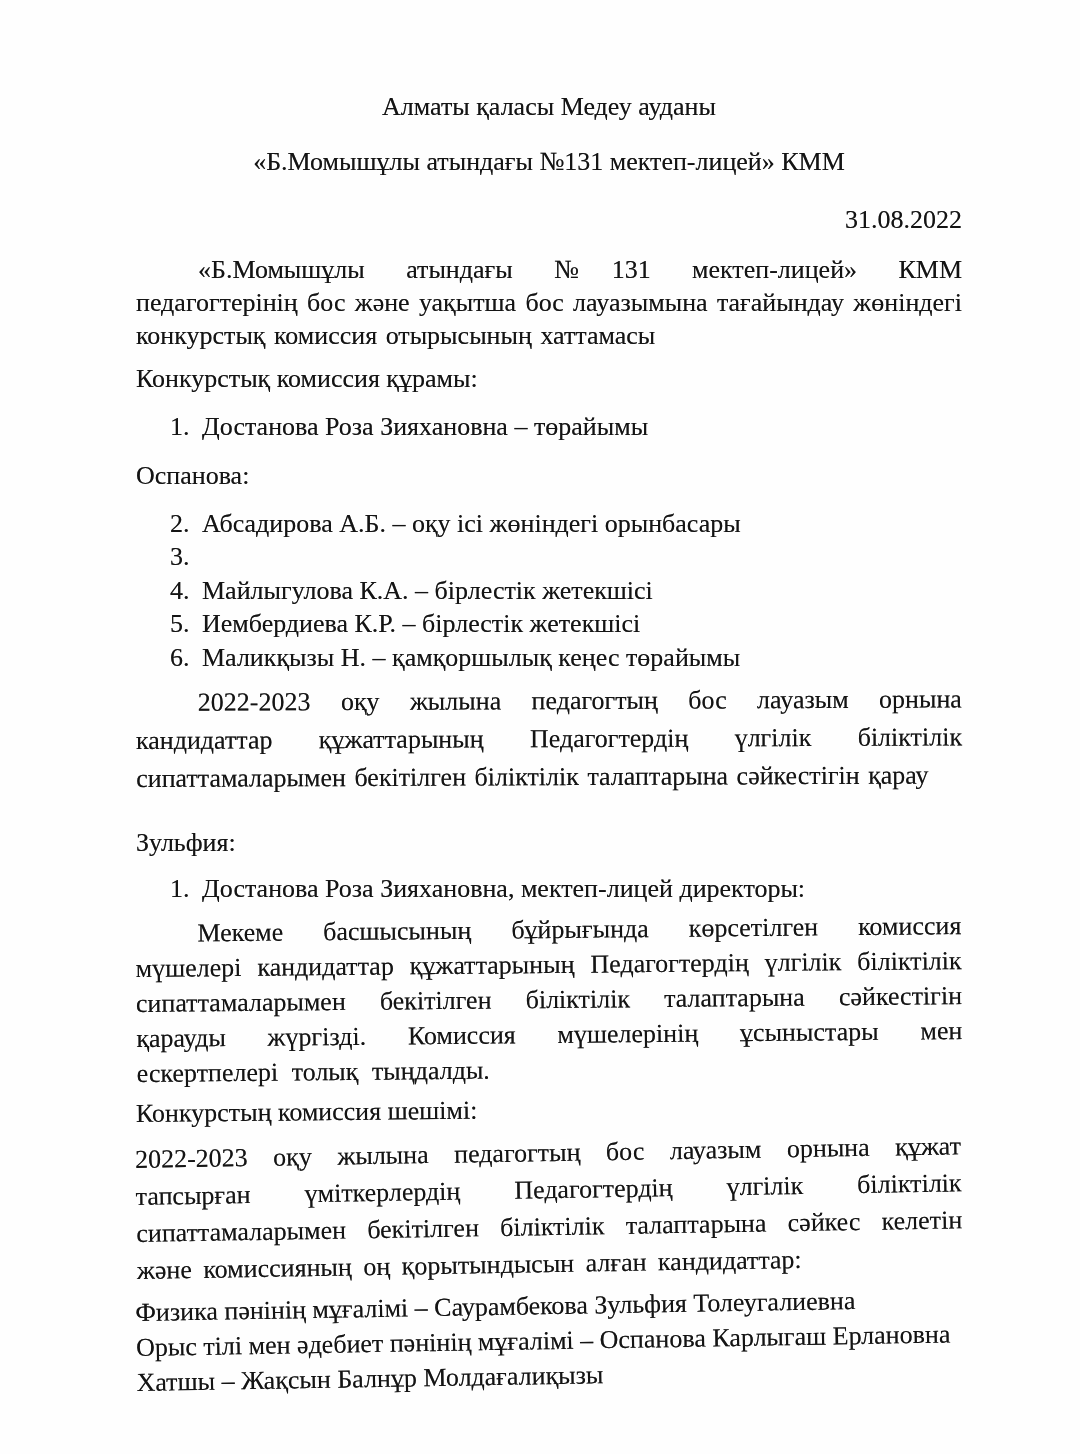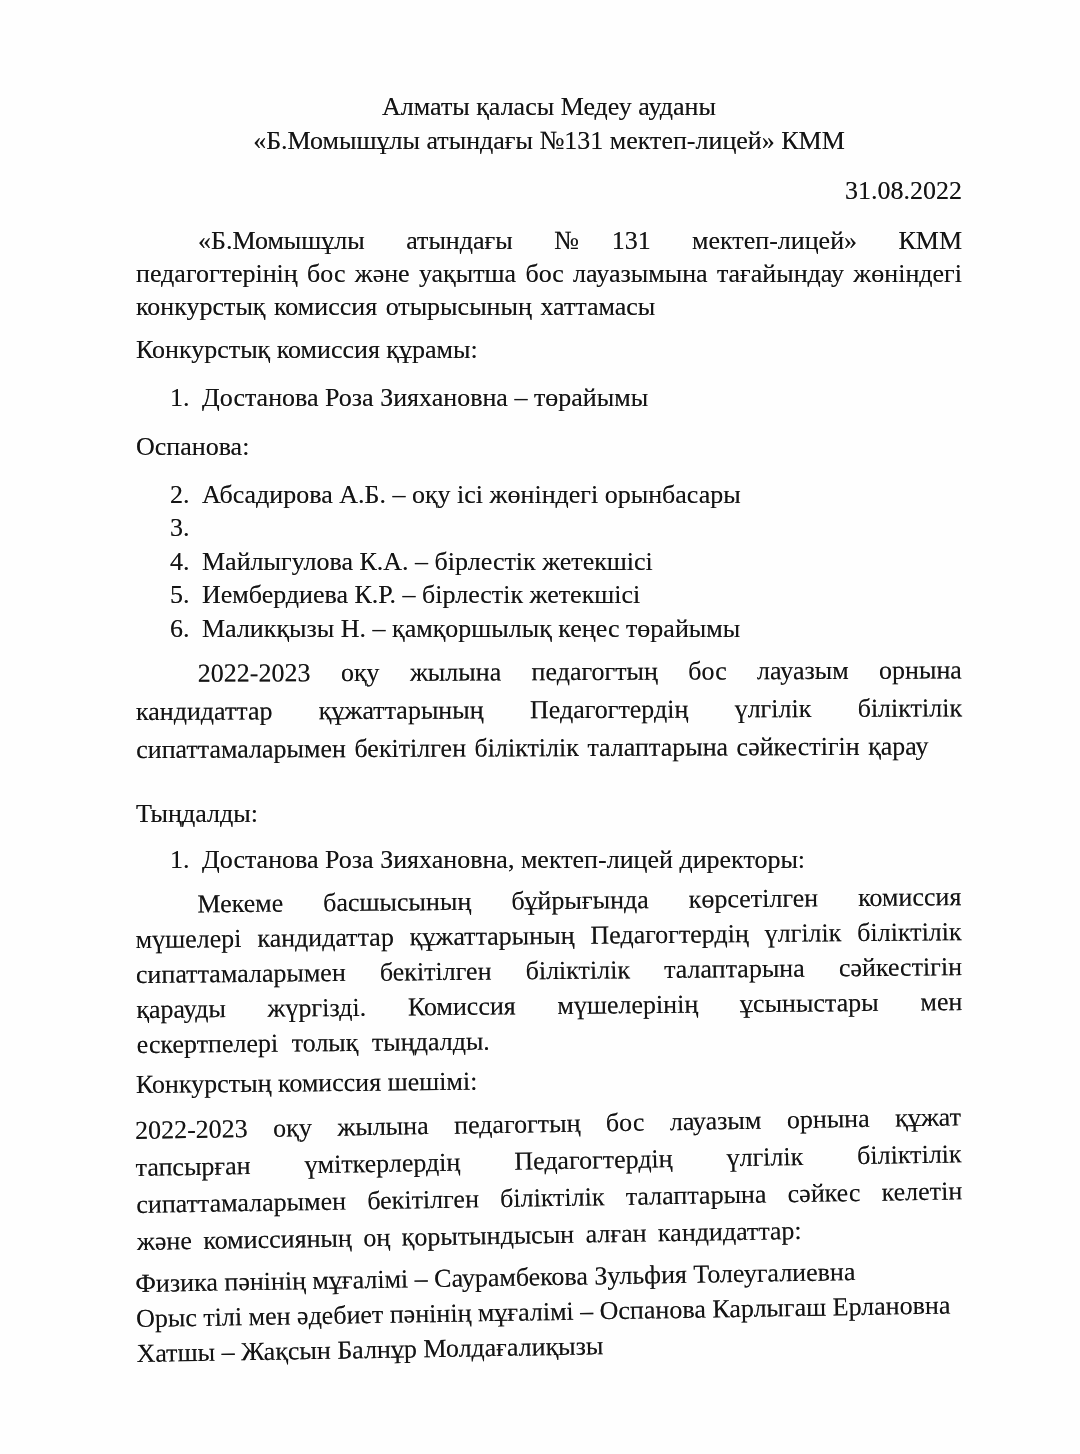--- a/index.html
+++ b/index.html
@@ -25,22 +25,22 @@
   .center { text-align: center; }
   .right  { text-align: right; }
   .just {
     text-align: justify;
     text-align-last: left;
     line-height: 38px;
     word-spacing: 2px;
   }
   .indent { text-indent: 62px; }
 
-  .hdr-line2 { margin-top: 4px; }
-  .doc-date  { margin-top: 20px; }
+  .hdr-line2 { margin-top: 25px; }
+  .doc-date  { margin-top: 28px; }
   .title-para { margin-top: 18px; line-height: 33px; }
 
   .sec-label { margin-top: 12px; line-height: 34px; }
   .lbl-commission { margin-top: 10px; }
   .lbl-members    { margin-top: 15px; }
   .lbl-heard      { margin-top: 28px; }
   .lbl-decision   { margin-top: 6px; }
 
   .num-item {
     display: flex;
@@ -117,21 +117,21 @@
       </div>
       <div class="num-item">
         <span class="num">6.</span>
         <span>Маликқызы Н. – қамқоршылық кеңес төрайымы</span>
       </div>
     </div>
 
 
     <p class="just indent agenda-para tilt-a">2022-2023 оқу жылына педагогтың бос лауазым орнына кандидаттар құжаттарының Педагогтердің үлгілік біліктілік сипаттамаларымен бекітілген біліктілік талаптарына сәйкестігін қарау</p>
 
-    <div class="sec-label lbl-heard">Тыңдалды:</div>
+    <div class="sec-label lbl-heard">Зульфия:</div>
 
     <div class="num-item heard-item">
       <span class="num">1.</span>
       <span>Достанова Роза Зияхановна, мектеп-лицей директоры:</span>
     </div>
 
     <p class="just indent heard-para tilt-b">Мекеме басшысының бұйрығында көрсетілген комиссия мүшелері кандидаттар құжаттарының Педагогтердің үлгілік біліктілік сипаттамаларымен бекітілген біліктілік талаптарына сәйкестігін қарауды жүргізді. Комиссия мүшелерінің ұсыныстары мен ескертпелері толық тыңдалды.</p>
 
     <div class="sec-label lbl-decision tilt-b">Конкурстың комиссия шешімі:</div>
 

